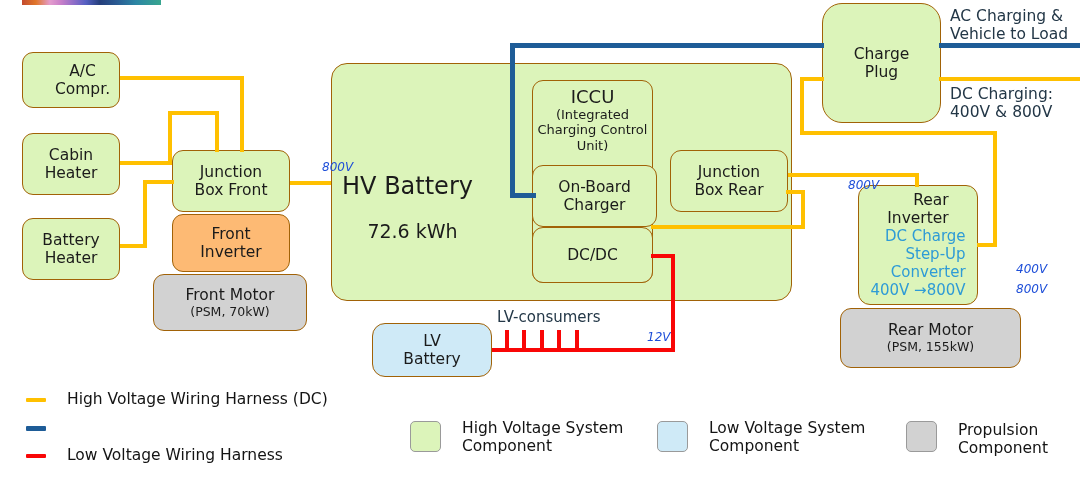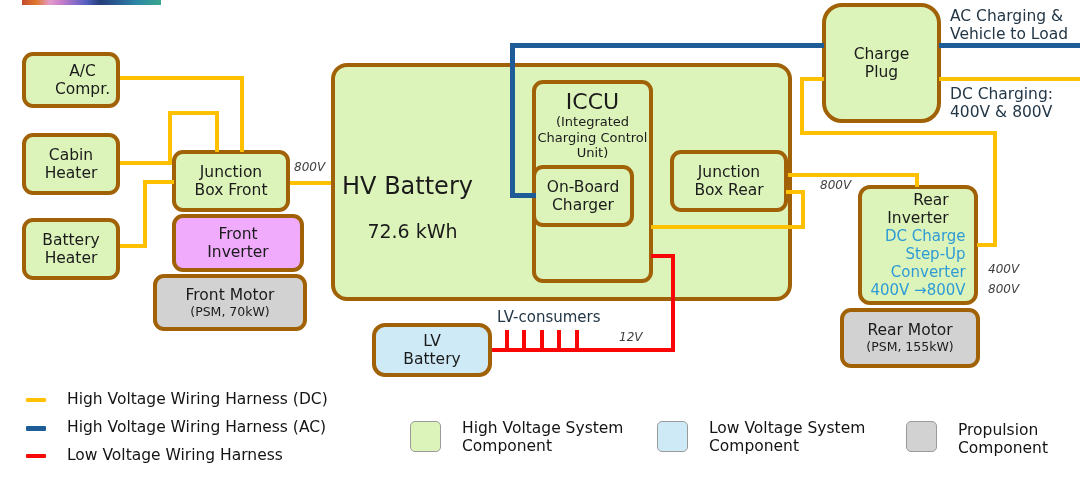--- a/index.html
+++ b/index.html
@@ -6,40 +6,40 @@
   .canvas{
     position:relative;
     width:1080px;height:483px;
     background:#ffffff;
     font-family:"DejaVu Sans","Liberation Sans",sans-serif;
     color:#1b1b1b;
     overflow:hidden;
   }
   .box{
     position:absolute;
-    border:4px solid #a16207;
+    border:1px solid #a16207;
     border-radius:11px;
     display:flex;
     flex-direction:column;
     align-items:center;
     justify-content:center;
     text-align:center;
     white-space:pre-line;
     font-size:15.5px;
     line-height:1.18;
     box-sizing:border-box;
   }
   .wire{position:absolute;}
   .lbl{position:absolute;white-space:pre-line;}
-  .volt{font-style:italic;font-size:12px;color:#404040;}
+  .volt{font-style:italic;font-size:12px;color:#1d4ed8;margin-left:28px;}
   .note{font-size:15.5px;line-height:1.13;color:#233747;}
   .title-big{font-size:24px;line-height:1.2;}
   .title-sub{font-size:19px;line-height:1.2;padding-left:10px;}
   .motor-sub{font-size:12.5px;line-height:1.25;}
-  .iccu-title{font-size:22px;line-height:1.1;}
+  .iccu-title{font-size:18px;line-height:1.1;}
   .iccu-sub{font-size:13px;line-height:1.2;}
   .stepup{font-size:15px;line-height:1.2;}
   .legend-dash{position:absolute;border-radius:1px;}
   .legend-text{position:absolute;font-size:15.5px;color:#141414;}
   .swatch{position:absolute;width:31px;height:31px;border:1px solid #9a9a9a;border-radius:5px;box-sizing:border-box;}
   .comp-text{position:absolute;font-size:15.5px;line-height:1.18;color:#141414;white-space:pre-line;}
   .grad-strip{
     position:absolute;left:22px;top:0;width:139px;height:5px;
     background:linear-gradient(90deg,#c34a2e 0%,#e0762a 10%,#e49ccd 20%,#c87fc9 28%,#8a6cc8 38%,#5560c2 46%,#253e7b 56%,#2a5a92 68%,#2c86a4 82%,#38a68f 100%);
   }
@@ -56,43 +56,46 @@
     <div class="title-big">HV Battery</div>
     <div class="title-sub">72.6 kWh</div>
   </div>
 
   <div class="box" style="left: 532px; top: 80px; width: 121px; height: 203px; justify-content: flex-start; padding-top: 6px; background-color: rgb(220, 244, 186);">
     <div class="iccu-title">ICCU</div>
     <div class="iccu-sub">(Integrated
 Charging Control
 Unit)</div>
   </div>
-  <div class="box" style="left: 532px; top: 165px; width: 102px; height: 62px; background-color: rgb(220, 244, 186);">
+  <div class="box" style="left: 532px; top: 165px; width: 125px; height: 62px; background-color: rgb(220, 244, 186);">
     <span>On-Board
 Charger</span>
+  </div>
+  <div class="box" style="left: 532px; top: 227px; width: 121px; height: 56px; background-color: rgb(220, 244, 186);">
+    <span>DC/DC</span>
   </div>
 
   <div class="box" style="left: 22px; top: 52px; width: 98px; height: 56px; background-color: rgb(220, 244, 186); padding-left: 23px;">
     <span>A/C
 Compr.</span>
   </div>
   <div class="box" style="left: 22px; top: 133px; width: 98px; height: 62px; background-color: rgb(220, 244, 186);">
     <span>Cabin
 Heater</span>
   </div>
   <div class="box" style="left: 22px; top: 218px; width: 98px; height: 62px; background-color: rgb(220, 244, 186);">
     <span>Battery
 Heater</span>
   </div>
 
   <div class="box" style="left: 172px; top: 150px; width: 118px; height: 62px; background-color: rgb(220, 244, 186);">
     <span>Junction
 Box Front</span>
   </div>
-  <div class="box" style="left: 172px; top: 214px; width: 132px; height: 58px; background-color: #f0abfc;">
+  <div class="box" style="left: 172px; top: 214px; width: 118px; height: 58px; background-color: #fdba74;">
     <span>Front
 Inverter</span>
   </div>
   <div class="box" style="left: 153px; top: 274px; width: 154px; height: 57px; background-color: rgb(210, 210, 210);">
     <span>Front Motor</span>
     <span class="motor-sub">(PSM, 70kW)</span>
   </div>
 
   <div class="box" style="left: 670px; top: 150px; width: 118px; height: 62px; background-color: rgb(220, 244, 186);">
     <span>Junction
@@ -105,21 +108,21 @@
   </div>
 
   <div class="box" style="left: 858px; top: 185px; width: 120px; height: 120px; border-radius: 12px; background-color: rgb(220, 244, 186); text-align: right;">
     <span>Rear
 Inverter</span>
     <span class="stepup" style="color: rgb(46, 155, 214);">DC Charge
 Step-Up
 Converter
 400V →800V</span>
   </div>
-  <div class="box" style="left: 840px; top: 308px; width: 140px; height: 60px; background-color: rgb(210, 210, 210);">
+  <div class="box" style="left: 840px; top: 308px; width: 181px; height: 60px; background-color: rgb(210, 210, 210);">
     <span>Rear Motor</span>
     <span class="motor-sub">(PSM, 155kW)</span>
   </div>
 
   <div class="box" style="left: 372px; top: 323px; width: 120px; height: 54px; border-radius: 13px; background-color: rgb(207, 234, 247);">
     <span>LV
 Battery</span>
   </div>
 
   <div class="wire" style="left: 120px; top: 76px; width: 124px; height: 4px; background-color: rgb(255, 192, 0);"></div>
@@ -165,21 +168,20 @@
   <div class="lbl note" style="left:497px;top:309px;font-size:15px;">LV-consumers</div>
   <div class="lbl volt" style="left:294px;top:160px;">800V</div>
   <div class="lbl volt" style="left:820px;top:178px;">800V</div>
   <div class="lbl volt" style="left:988px;top:262px;">400V</div>
   <div class="lbl volt" style="left:988px;top:282px;">800V</div>
   <div class="lbl volt" style="left:619px;top:330px;">12V</div>
 
   <div class="legend-dash" style="left: 26px; top: 398px; width: 20px; height: 4px; background-color: rgb(255, 192, 0);"></div>
   <div class="legend-text" style="left:67px;top:390px;">High Voltage Wiring Harness (DC)</div>
   <div class="legend-dash" style="left: 26px; top: 426px; width: 20px; height: 5px; background-color: rgb(30, 92, 151);"></div>
-  <div class="legend-text" style="left:67px;top:418px;">High Voltage Wiring Harness (AC)</div>
   <div class="legend-dash" style="left: 26px; top: 454px; width: 20px; height: 4px; background-color: rgb(249, 6, 6);"></div>
   <div class="legend-text" style="left:67px;top:446px;">Low Voltage Wiring Harness</div>
 
   <div class="swatch" style="left: 410px; top: 421px; background-color: rgb(220, 244, 186);"></div>
   <div class="comp-text" style="left:462px;top:419px;">High Voltage System
 Component</div>
   <div class="swatch" style="left: 657px; top: 421px; background-color: rgb(207, 234, 247);"></div>
   <div class="comp-text" style="left:709px;top:419px;">Low Voltage System
 Component</div>
   <div class="swatch" style="left: 906px; top: 421px; background-color: rgb(210, 210, 210);"></div>

